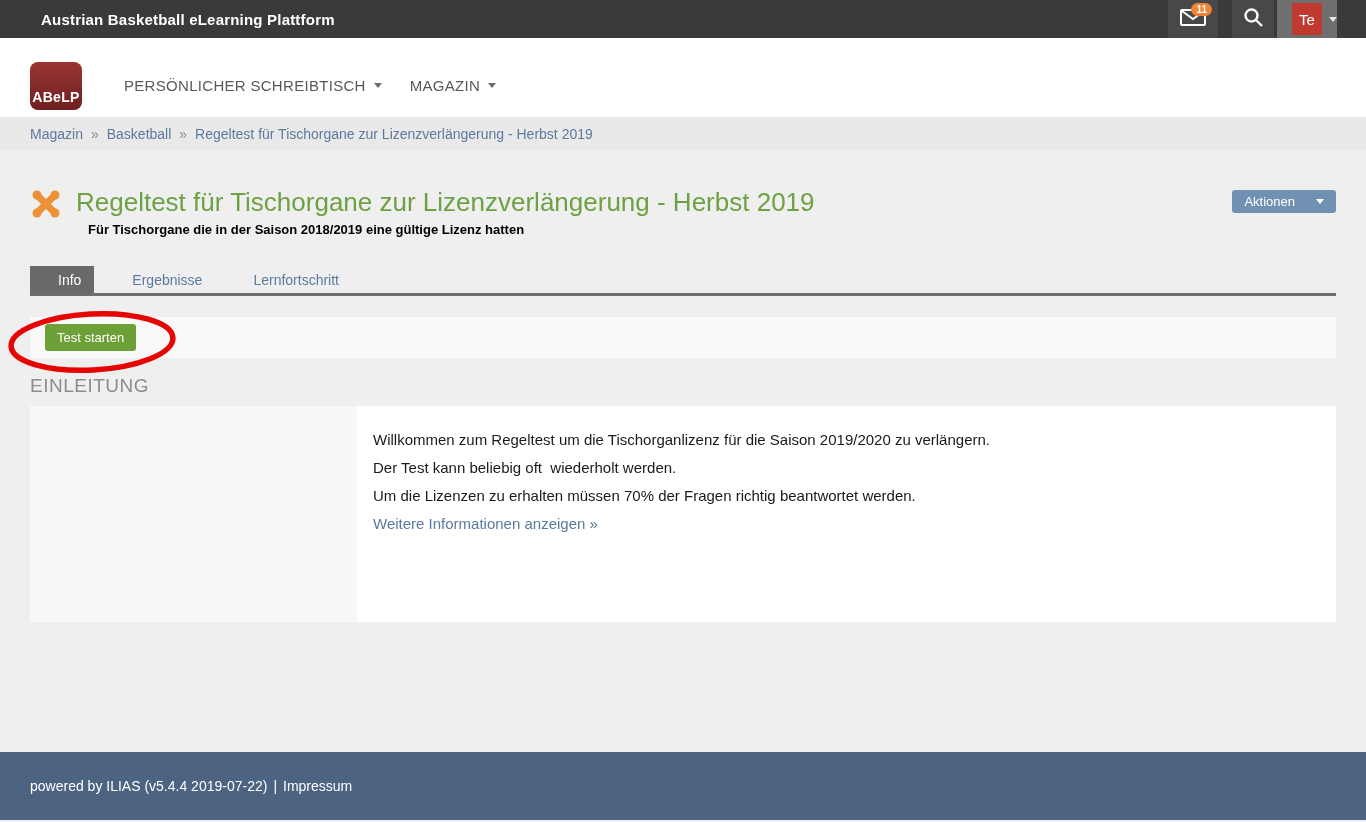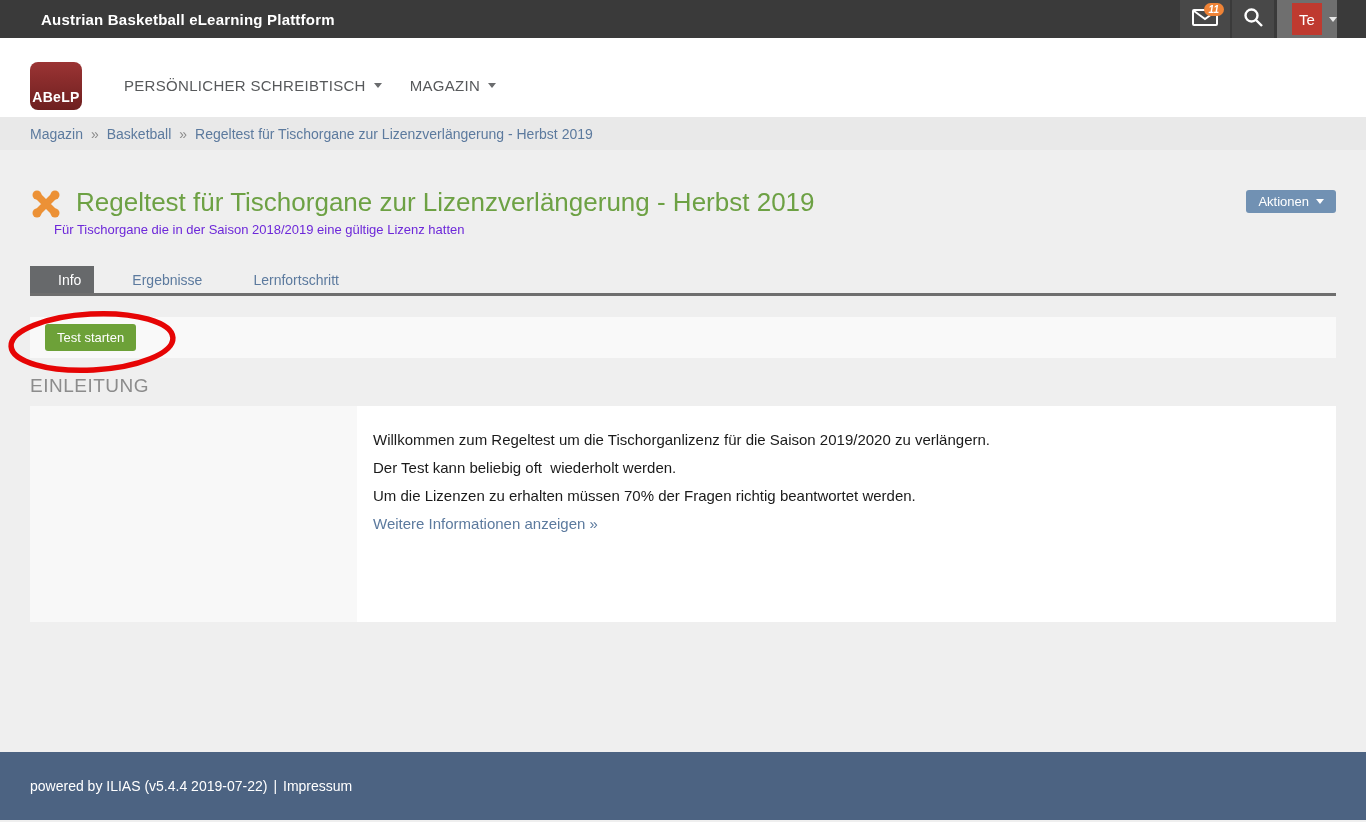--- a/index.html
+++ b/index.html
@@ -27,21 +27,21 @@
     padding-left: 41px;
     letter-spacing: 0.2px;
   }
   .topbar-right { margin-left: auto; display: flex; height: 38px; align-items: stretch; }
   .top-tile {
     background: #484848;
     display: flex; align-items: center; justify-content: center;
     position: relative;
     cursor: pointer;
   }
-  .tile-mail { width: 50px; margin-right: 2px; font-style: italic; }
+  .tile-mail { width: 50px; margin-right: 14px; }
   .tile-search { width: 42px; margin-right: 3px; }
   .tile-user { width: 60px; background: #6f6f6f; display: flex; align-items: center; gap: 7px; padding-left: 15px; }
   .topbar-spacer { width: 29px; background: #3a3a3a; }
   .mail-badge {
     position: absolute; top: 3px; right: 6px;
     background: #ef8336; color: #fff;
     font-size: 10px; font-weight: bold;
     border-radius: 8px; padding: 1px 5px; line-height: 11px;
   }
   .user-box {
@@ -104,31 +104,31 @@
   .page-title {
     font-size: 26px; font-weight: 400; color: #6da144; line-height: 34px;
   }
   .actions-btn {
     margin-left: auto;
     background: #7191b3; color: #fff;
     border: none; border-radius: 3px;
     font-size: 13px; font-family: inherit;
     padding: 4px 12px;
     margin-top: 5px;
-    display: flex; align-items: center; gap: 7px;
+    display: flex; align-items: center; gap: 21px;
     cursor: pointer;
   }
   .caret-down-white {
     width: 0; height: 0;
     border-left: 4px solid transparent; border-right: 4px solid transparent;
     border-top: 5px solid #ffffff;
   }
   .page-subtitle {
-    margin-left: 24px; margin-top: 2px;
-    font-size: 13px; color: #6d28d9;
+    margin-left: 58px; margin-top: 2px;
+    font-size: 13px; color: #000000; font-weight: bold;
   }
 
   
   .tabs {
     margin-top: 29px;
     display: flex;
     border-bottom: 3px solid #6e6e6e;
   }
   .tab {
     font-size: 14px;

